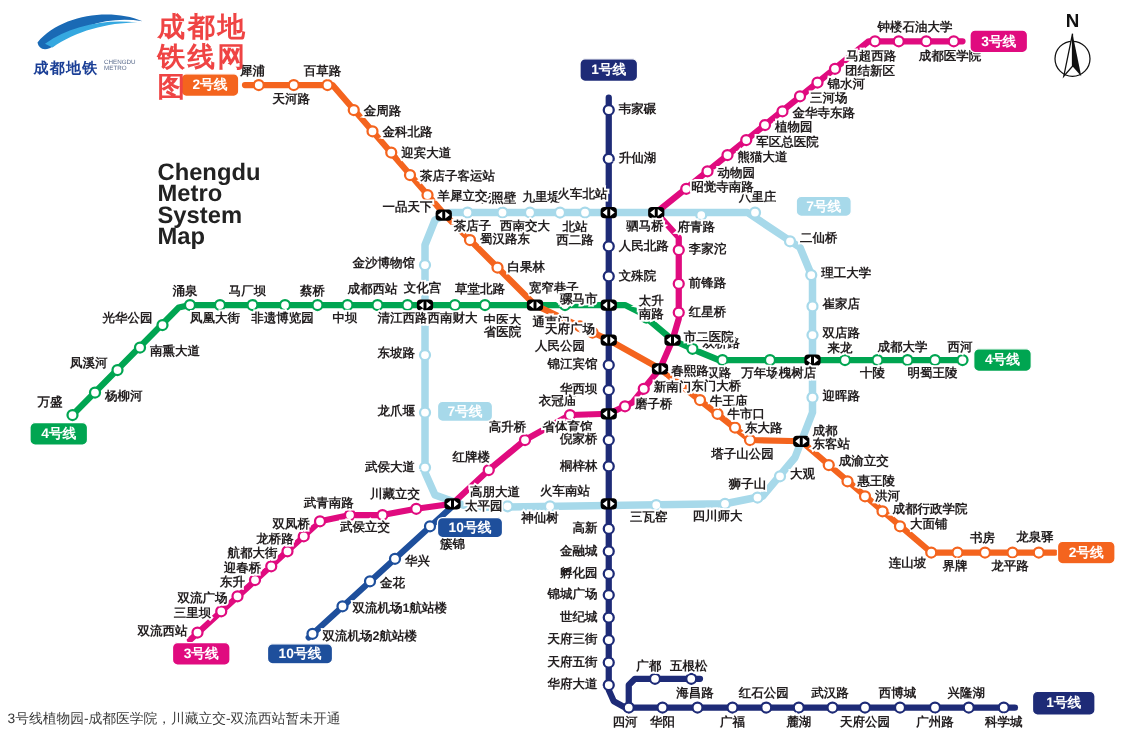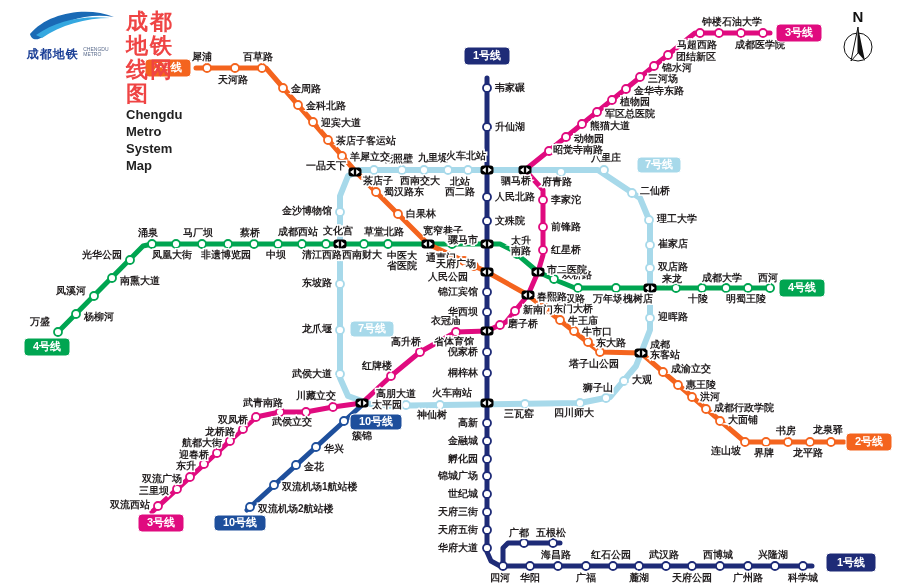--- a/index.html
+++ b/index.html
@@ -5,21 +5,21 @@
   html,body{margin:0;padding:0;background:#ffffff;width:900px;height:586px;overflow:hidden;
     font-family:"Liberation Sans","DejaVu Sans",sans-serif;}
   #stage{position:relative;width:900px;height:586px;background:#fff;}
   #metro-map{position:absolute;left:0;top:0;}
   .hdr{position:absolute;left:0;top:0;z-index:5;}
   .logo{position:absolute;left:22px;top:6px;width:100px;text-align:center;}
   .logo-cn{display:inline-block;font-size:12px;font-weight:bold;color:#1b3f96;letter-spacing:1px;}
   .logo-en{display:inline-block;font-size:5px;color:#5a6b8c;vertical-align:2px;line-height:5px;width:34px;text-align:left;}
   .titles{position:absolute;left:126px;top:10px;}
   .title-cn{font-size:22px;font-weight:bold;color:#ef4444;letter-spacing:2px;line-height:24px;}
-  .title-en{font-size:13px;font-weight:bold;color:#222;line-height:17px;}
+  .title-en{font-size:19px;font-weight:bold;color:#222;line-height:17px;margin-top:48px;}
   .footer-note{position:absolute;left:6px;bottom:4px;font-size:11px;color:#3a3a3a;z-index:5;}
 </style>
 </head>
 <body>
 
 <div id="stage">
 
   <svg id="metro-map" width="900" height="586" viewBox="0 0 900 586">
       <path d="M360,170 L598,170 L640,198 L650,222 L650,330 L636,366 L610,397 L580,403 L376,406 L348,396 L340,378 L340,196 L348,176 L360,170 Z" stroke="#a7d9ea" stroke-width="6" fill="none" stroke-linejoin="round" stroke-linecap="round"></path>
       <path d="M58,332 L143,246 L152,244 L500,244 L512,250 L538,272 L558,281 L575,288 L772,288" stroke="#00a551" stroke-width="5" fill="none" stroke-linejoin="round" stroke-linecap="round"></path>
@@ -460,13 +460,14 @@
         <span class="logo-cn">成都地铁</span>
         <span class="logo-en">CHENGDU METRO</span>
       </div>
     </div>
     <div class="titles">
       <div class="title-cn">成都地铁线网图</div>
       <div class="title-en">Chengdu Metro System Map</div>
     </div>
   </div>
 
+  <div class="footer-note">3号线植物园-成都医学院，川藏立交-双流西站暂未开通</div>
 </div>
 
 </body></html>

